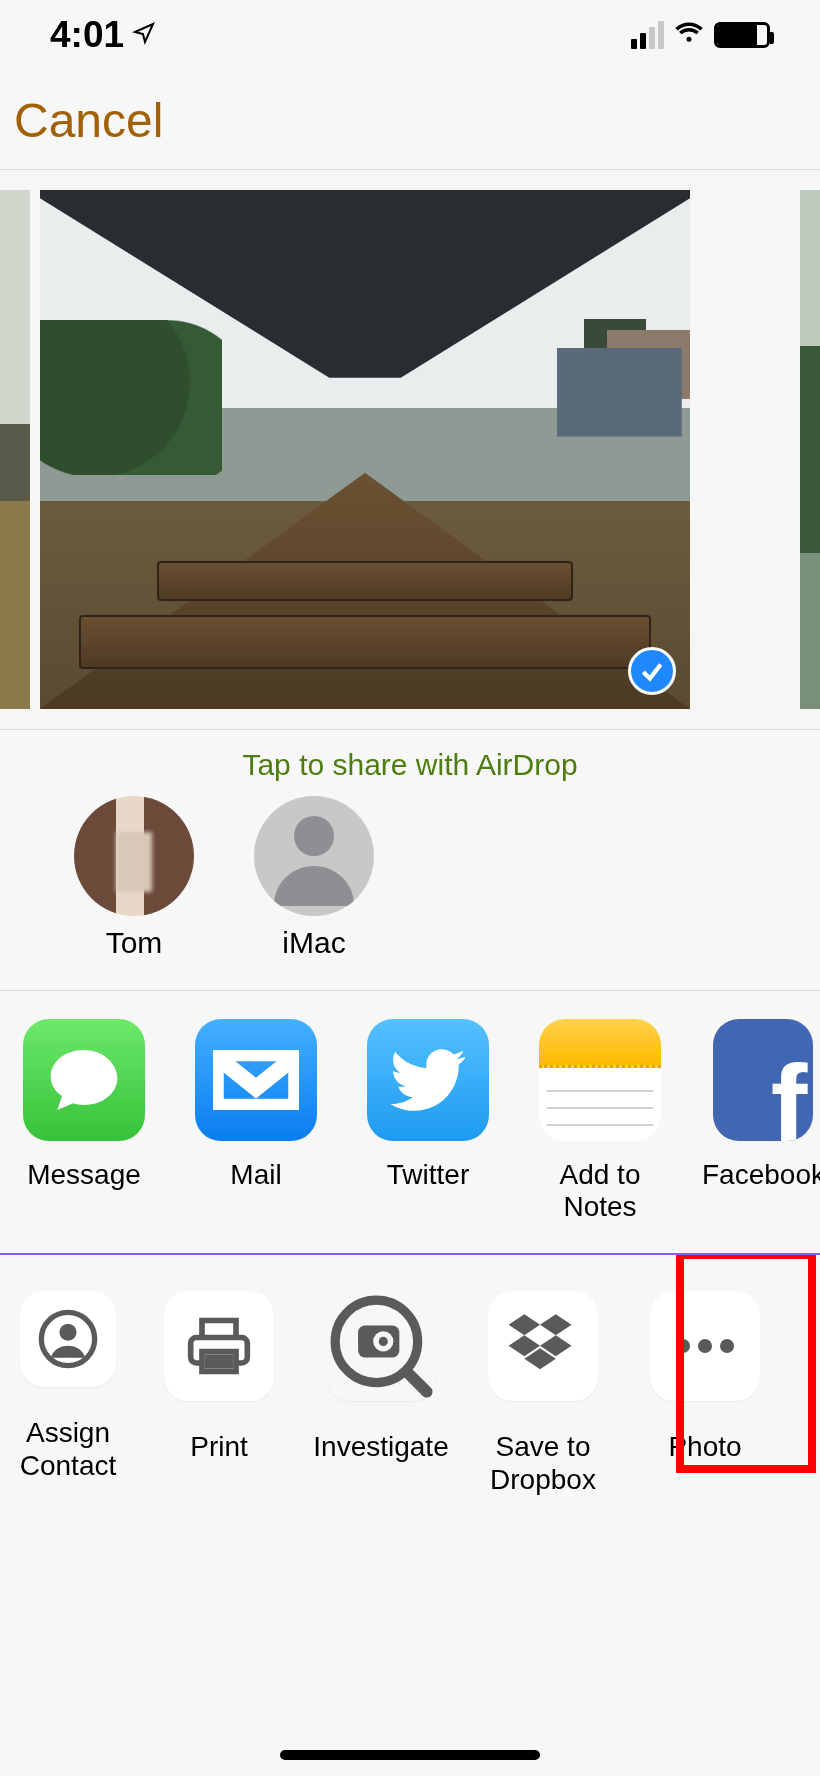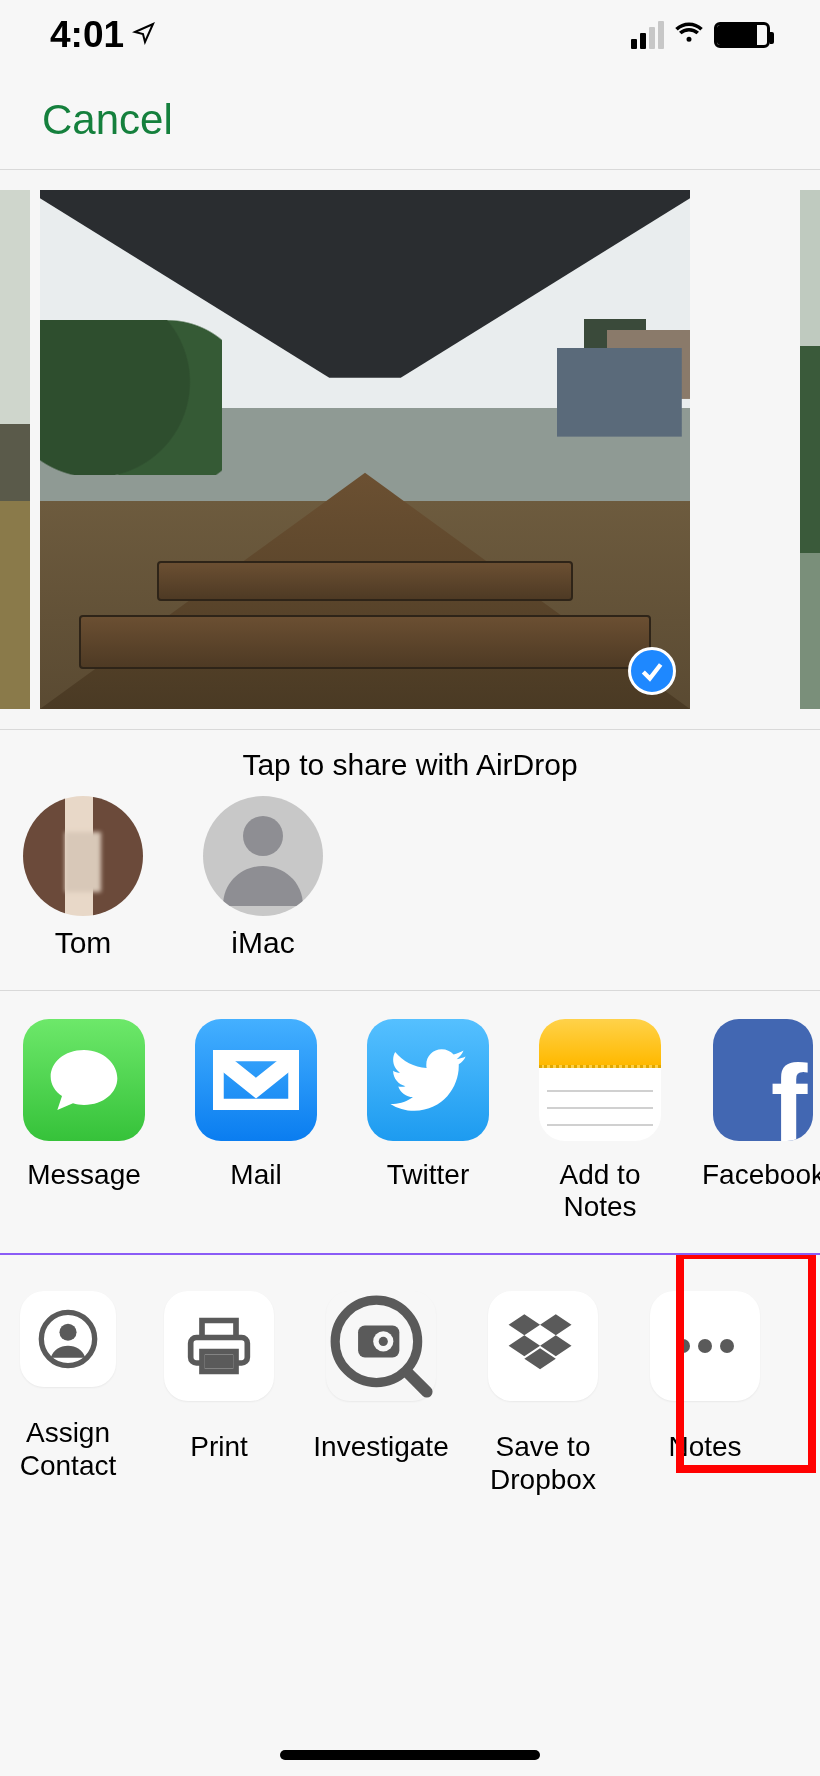--- a/index.html
+++ b/index.html
@@ -38,22 +38,22 @@
   }
   .battery .fill{ background:#000; height:100%; width:80%; border-radius:3px 0 0 3px;}
   
   .nav-bar {
     height: 100px;
     border-bottom: 1px solid #d9d9d9;
     position: relative;
     display:flex; align-items:center; justify-content:center;
   }
   .nav-cancel {
-    position:absolute; left:42px; top:50%; transform:translateY(-50%);
-    font-size: 42px; color:#15803d; background:none; border:none;
+    position:absolute; left:14px; top:50%; transform:translateY(-50%);
+    font-size: 48px; color:#a16207; background:none; border:none;
     font-family:inherit;
   }
   .nav-title { font-size: 38px; font-weight: 700; }
   
   .photo-strip {
     height: 560px;
     border-bottom: 1px solid #d9d9d9;
     position:relative; overflow:hidden;
     display:flex; align-items:center;
     background:#f6f6f6;
@@ -121,23 +121,23 @@
     background:#1e88ff; border:3px solid #fff;
     display:flex; align-items:center; justify-content:center;
   }
   .check-badge svg{ width:26px; height:26px; stroke:#fff; stroke-width:4; fill:none; }
   
   .airdrop {
     border-bottom: 1px solid #d9d9d9;
     padding: 12px 0 30px 0;
   }
   .airdrop-title {
-    text-align:center; color:#000000; font-size:30px; padding: 6px 0 14px;
-  }
-  .airdrop-row { display:flex; gap:30px; padding-left:8px; }
+    text-align:center; color:#4d7c0f; font-size:30px; padding: 6px 0 14px;
+  }
+  .airdrop-row { display:flex; gap:30px; padding-left:20px;margin-left:39px; }
   .airdrop-item { width:150px; display:flex; flex-direction:column; align-items:center; gap:10px; }
   .airdrop-avatar {
     width:120px; height:120px; border-radius:50%; overflow:hidden;
     background:#ccc; position:relative;
   }
   .airdrop-avatar.tom{
     background: linear-gradient(90deg,#6b4a3a 0 35%, #e8d8c8 35% 58%, #6b4a3a 58% 100%);
   }
   .airdrop-avatar.tom::after{
     content:""; position:absolute; left:35%; top:30%; width:30%; height:50%;
@@ -356,19 +356,19 @@
     <div class="share-label">Save to Dropbox</div>
   </div>
   <div class="share-item">
     <div class="action-icon act">
       <svg width="74" height="20" viewBox="0 0 74 20">
           <circle cx="15" cy="10" r="7" fill="#5a5a5a"></circle>
           <circle cx="37" cy="10" r="7" fill="#5a5a5a"></circle>
           <circle cx="59" cy="10" r="7" fill="#5a5a5a"></circle>
         </svg>
     </div>
-    <div class="share-label">Notes</div>
+    <div class="share-label">Photo</div>
   </div>
 
   <div class="highlight-box" style="left:auto; right:4px; top:-4px; height:222px; width:140px;"></div>
 </div>
 
 <div class="home-indicator"></div>
 
 </body></html>

